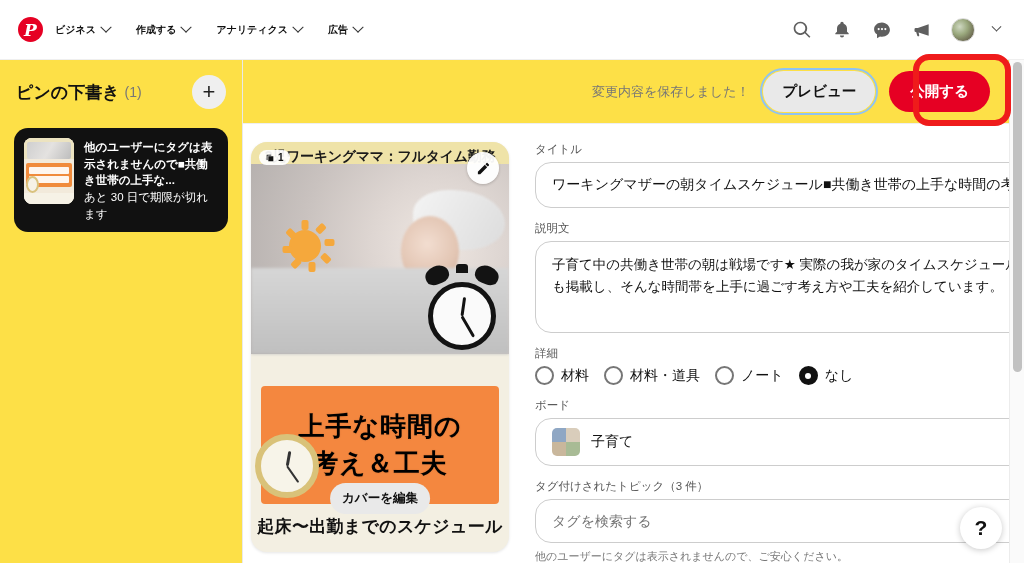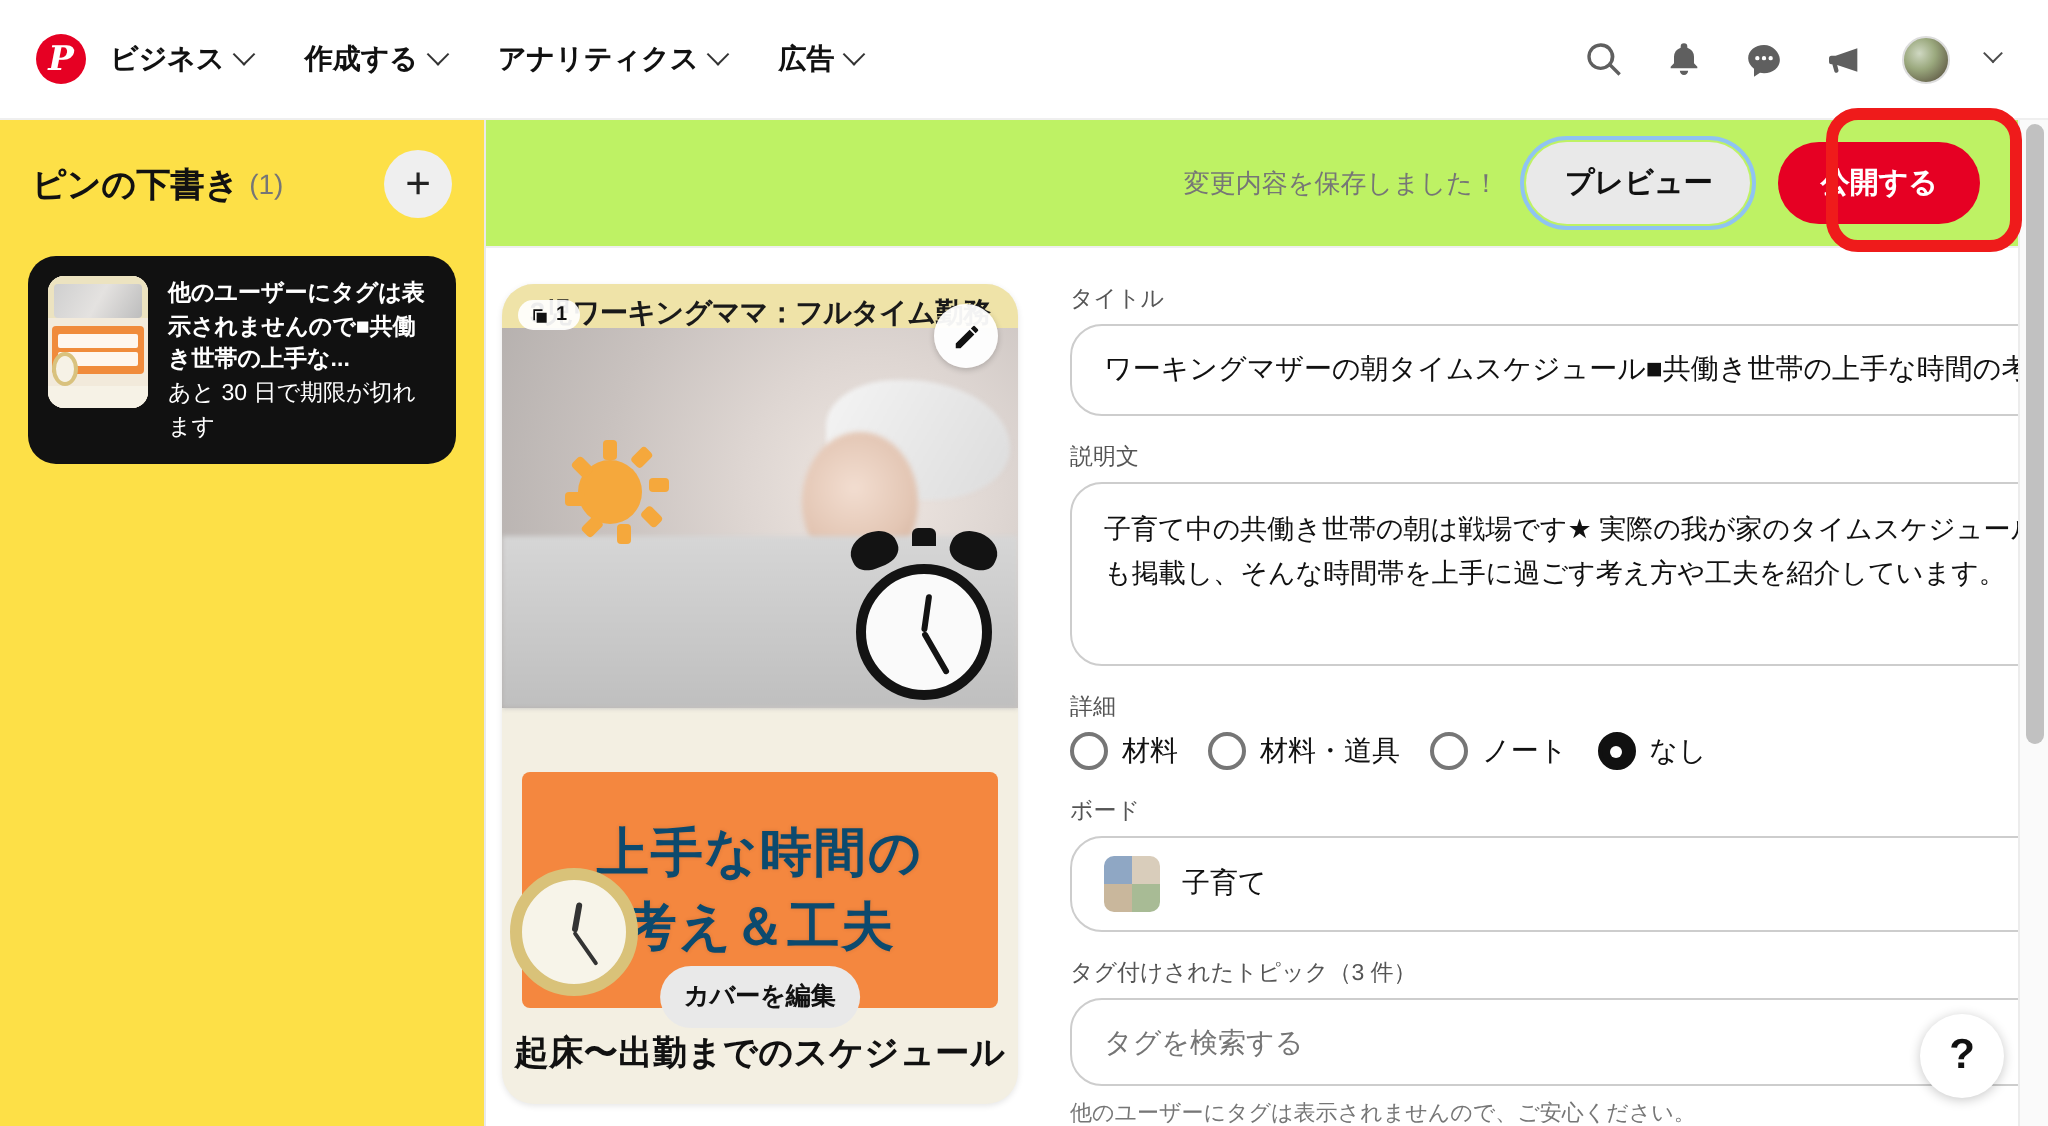--- a/index.html
+++ b/index.html
@@ -26,21 +26,21 @@
     font-family: "DejaVu Serif", serif;
     font-size: 17px; font-weight: 700; font-style: italic;
     flex: 0 0 auto;
   }
   .nav {
     display: flex; align-items: center; gap: 26px;
     margin-left: 12px;
   }
   .nav-item {
     display: flex; align-items: center; gap: 6px;
-    font-size: 14px; font-weight: 700; color: #111;
+    font-size: 10px; font-weight: 700; color: #111;
     cursor: pointer; white-space: nowrap;
   }
   .chev {
     display: inline-block; width: 8px; height: 8px;
     border-right: 1.8px solid #333; border-bottom: 1.8px solid #333;
     transform: rotate(45deg) translate(-2px,-2px);
   }
   .header-right {
     margin-left: auto; display: flex; align-items: center; gap: 18px;
     padding-right: 8px;
@@ -110,21 +110,21 @@
   .mini .botband { position:absolute; bottom:0; left:0; right:0; height:16%; background:#f6f2e6; }
 
   
   .main {
     flex: 1 1 auto; height: 503px; position: relative;
     background: #fff; overflow: hidden;
   }
   .toolbar {
     height: 64px; display: flex; align-items: center; justify-content: flex-end;
     gap: 14px; padding: 0 34px 0 0; border-bottom: 1px solid #efefef;
-    background: #bef264; position: relative; z-index: 4;
+    background: #fde047; position: relative; z-index: 4;
   }
   .saved-msg { font-size: 13px; color: #767676; }
   .btn {
     border: none; border-radius: 22px; cursor: pointer;
     font-size: 14.5px; font-weight: 700; font-family: inherit;
     padding: 11px 19px; white-space: nowrap;
   }
   .btn-preview {
     background: #e9e9e9; color: #111;
     outline: 2px solid #8fc3f2; outline-offset: 1px; text-align: center;
@@ -210,21 +210,21 @@
     background: #e9e3ad; display: flex; align-items: center; justify-content: center;
   }
   .pin-sub span { font-size: 17px; font-weight: 700; color: #111; letter-spacing: .5px; }
   .pin-orange {
     position: absolute; top: 244px; left: 10px; right: 10px; height: 118px;
     background: #f4873f; border-radius: 4px;
     display: flex; flex-direction: column; align-items: center; justify-content: center;
     gap: 2px;
   }
   .pin-orange span {
-    font-size: 26px; font-weight: 700; color: #0c4a6e; letter-spacing: 1px;
+    font-size: 26px; font-weight: 700; color: #000000; letter-spacing: 1px;
     text-shadow: 0 0 2px rgba(0,0,0,.12);
   }
   .pin-clock2 {
     position: absolute; left: 4px; top: 292px; width: 64px; height: 64px;
     border-radius: 50%; background: #f7f4e9; border: 6px solid #d9c279;
     z-index: 2;
   }
   .pin-bottom {
     position: absolute; bottom: 6px; left: 0; right: 0; height: 40px;
     display: flex; align-items: center; justify-content: center;

